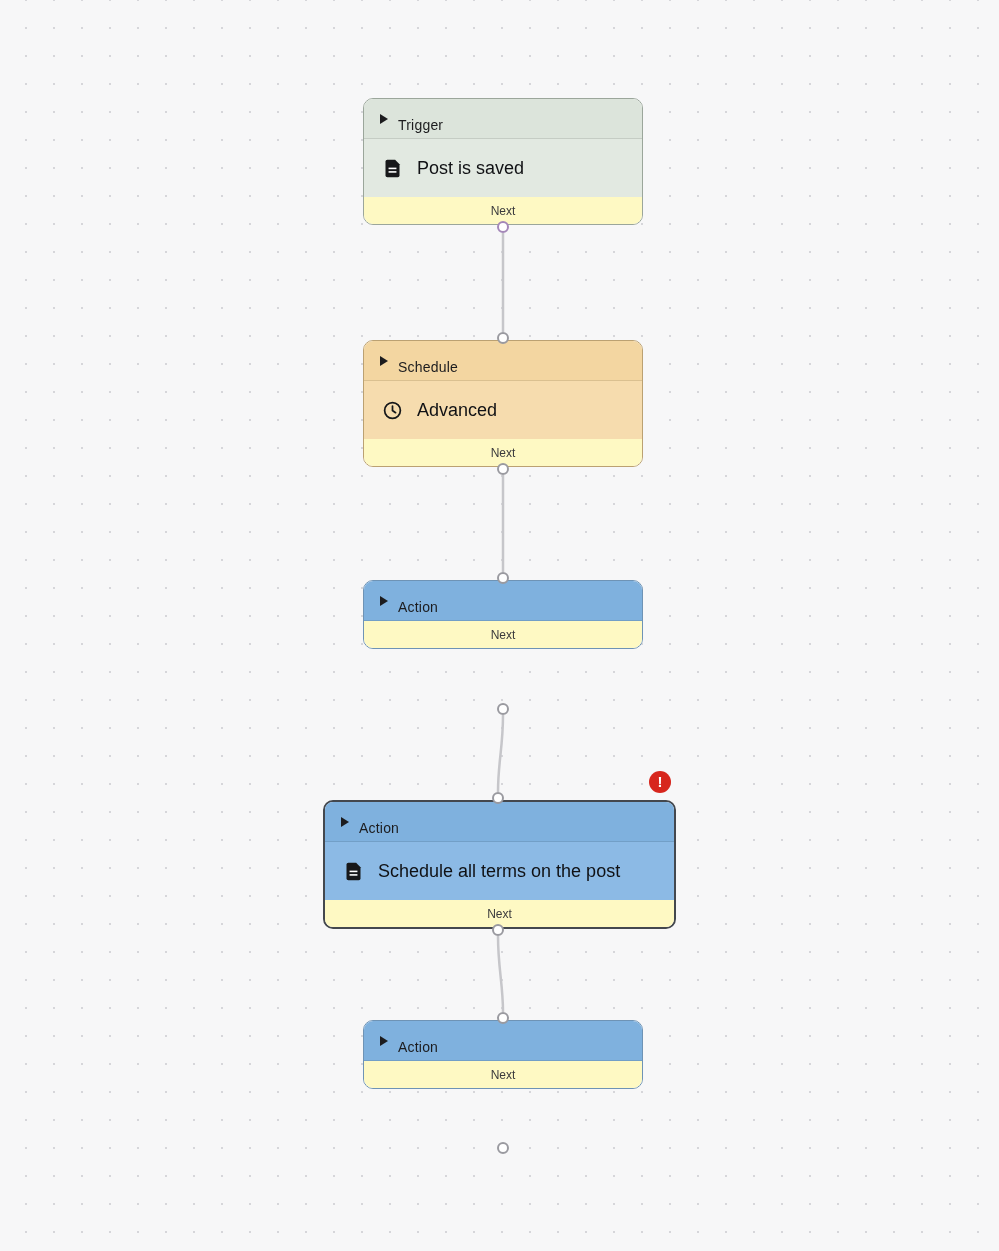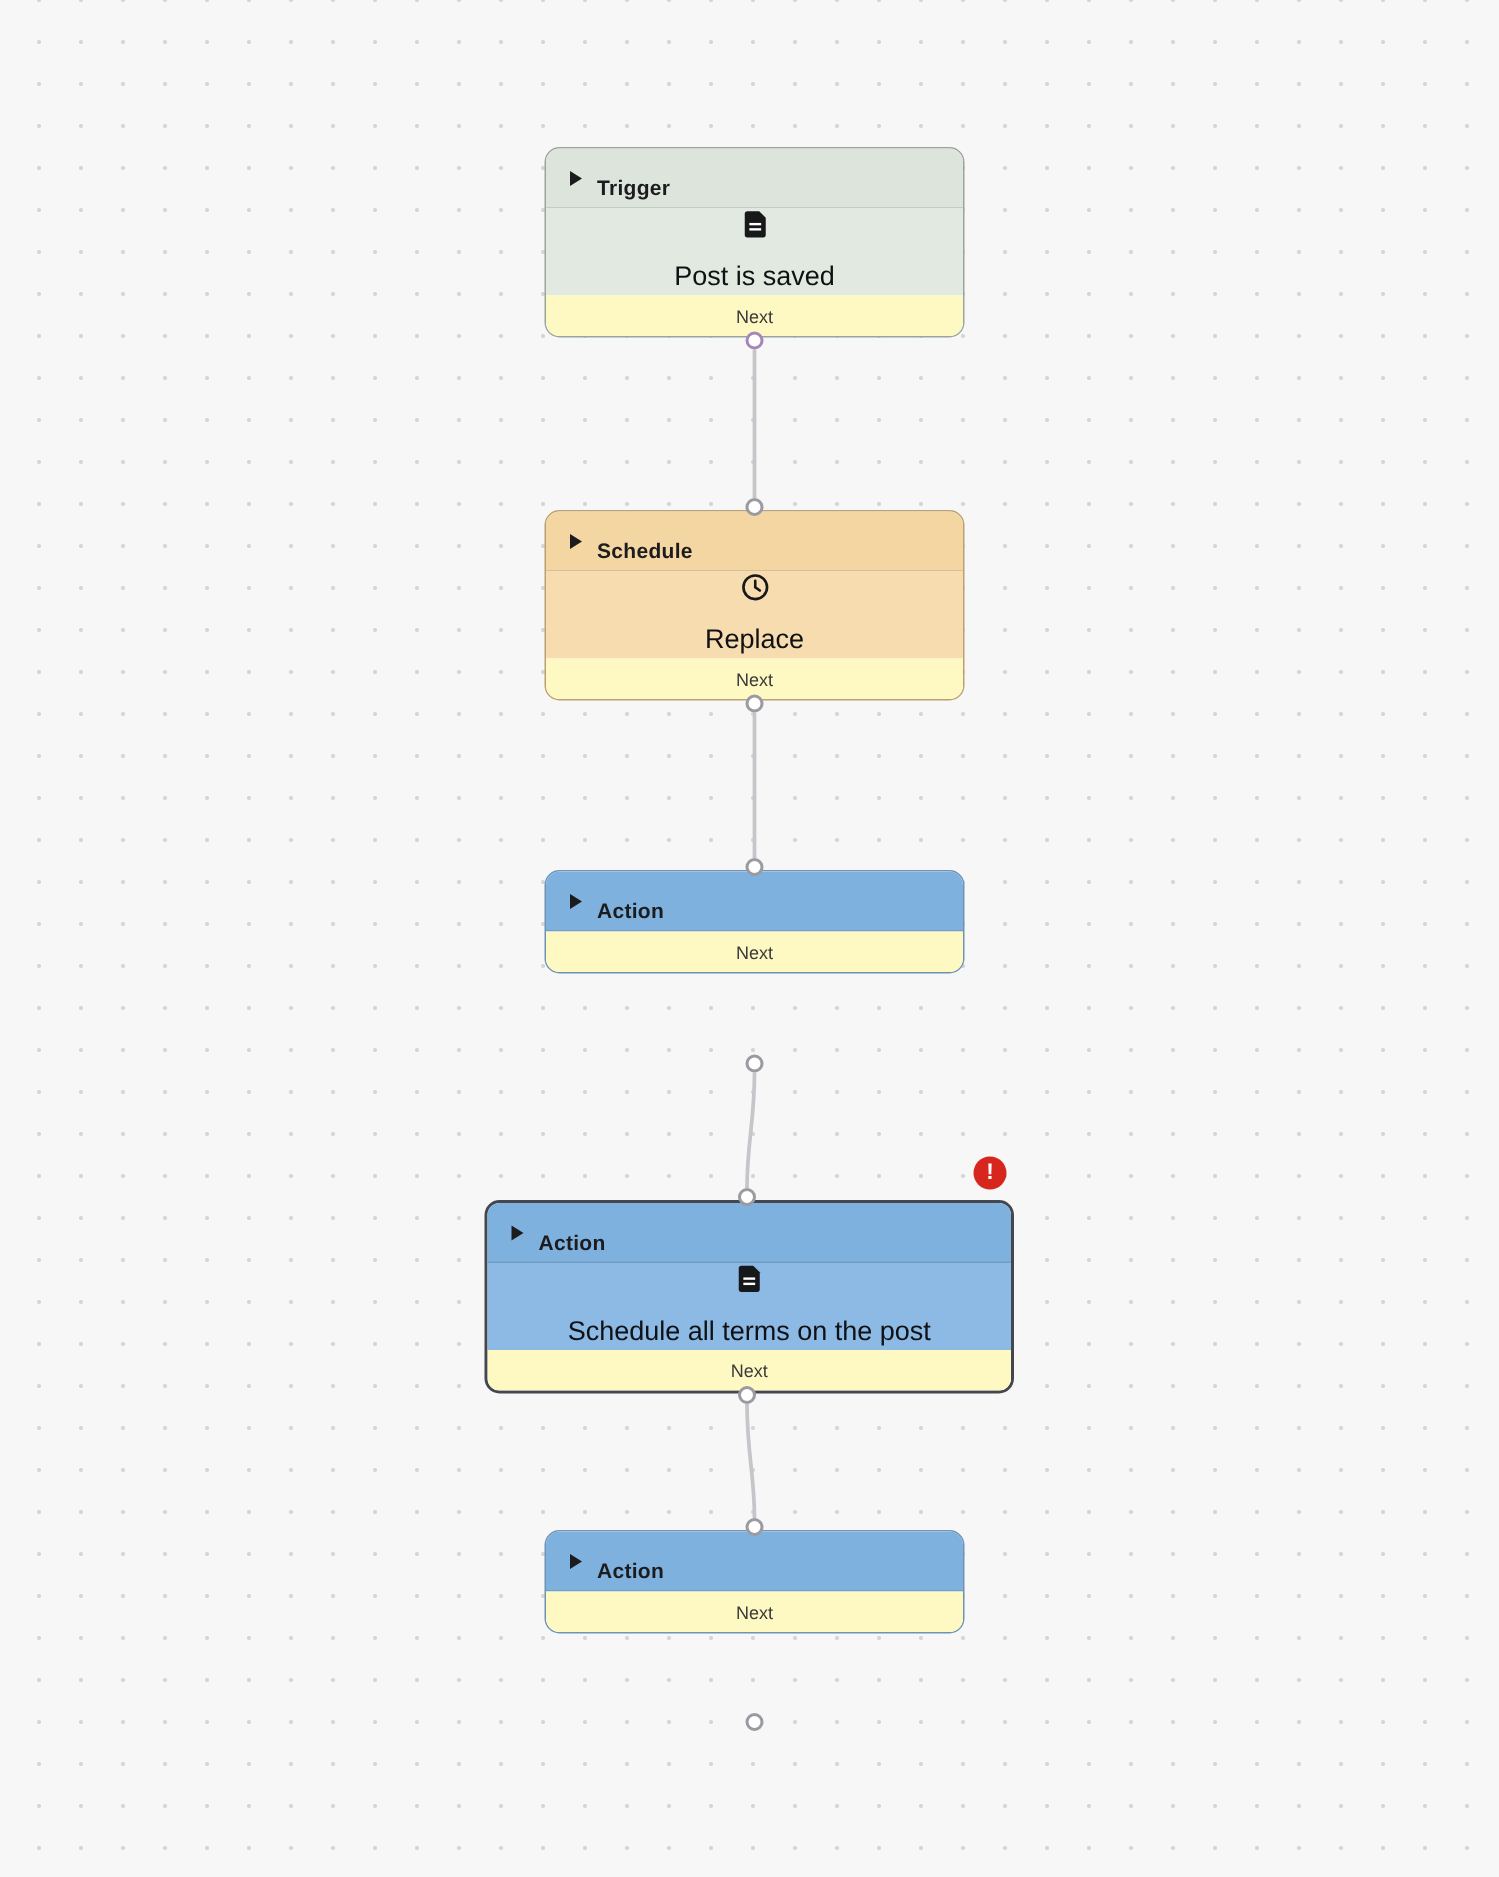--- a/index.html
+++ b/index.html
@@ -49,33 +49,32 @@
   }
   .tri {
     width: 0; height: 0;
     border-left: 8px solid #1c1c1e;
     border-top: 5px solid transparent;
     border-bottom: 5px solid transparent;
     flex: 0 0 auto;
   }
   .cat {
     font-size: 14px;
-    font-weight: 700;
+    font-weight: 400;
     color: #1c1c1e;
     letter-spacing: 0.2px;
     margin-top: 12px;
   }
   .node-body {
     height: 58px;
     display: flex;
     align-items: center;
     gap: 14px;
     padding: 0 18px;
     background: var(--body-c, #eeeeee);
-    flex-direction: column;
   }
   .body-icon { flex: 0 0 auto; display: flex; align-items: center; }
   .title {
     font-size: 18px;
     color: #101114;
     white-space: nowrap;
   }
   .node-footer {
     height: 27px;
     display: flex;
@@ -145,21 +144,21 @@
       <span class="tri"></span>
       <span class="cat">Schedule</span>
     </div>
     <div class="node-body">
       <span class="body-icon">
         <svg width="21" height="21" viewBox="0 0 24 24">
             <circle cx="12" cy="12" r="9" fill="none" stroke="#17181a" stroke-width="2"></circle>
             <path d="M12 7v5l3.5 2.5" fill="none" stroke="#17181a" stroke-width="2" stroke-linecap="round"></path>
           </svg>
       </span>
-      <span class="title">Replace</span>
+      <span class="title">Advanced</span>
     </div>
     <div class="node-footer">
       <span>Next</span>
     </div>
   </div>
 
   <div class="node" style="left: 363px; top: 580px; --header-c: #7fb1de; --body-c: #8cbae5; --border-c: #6e93b5;">
     <div class="node-header">
       <span class="tri"></span>
       <span class="cat">Action</span>

